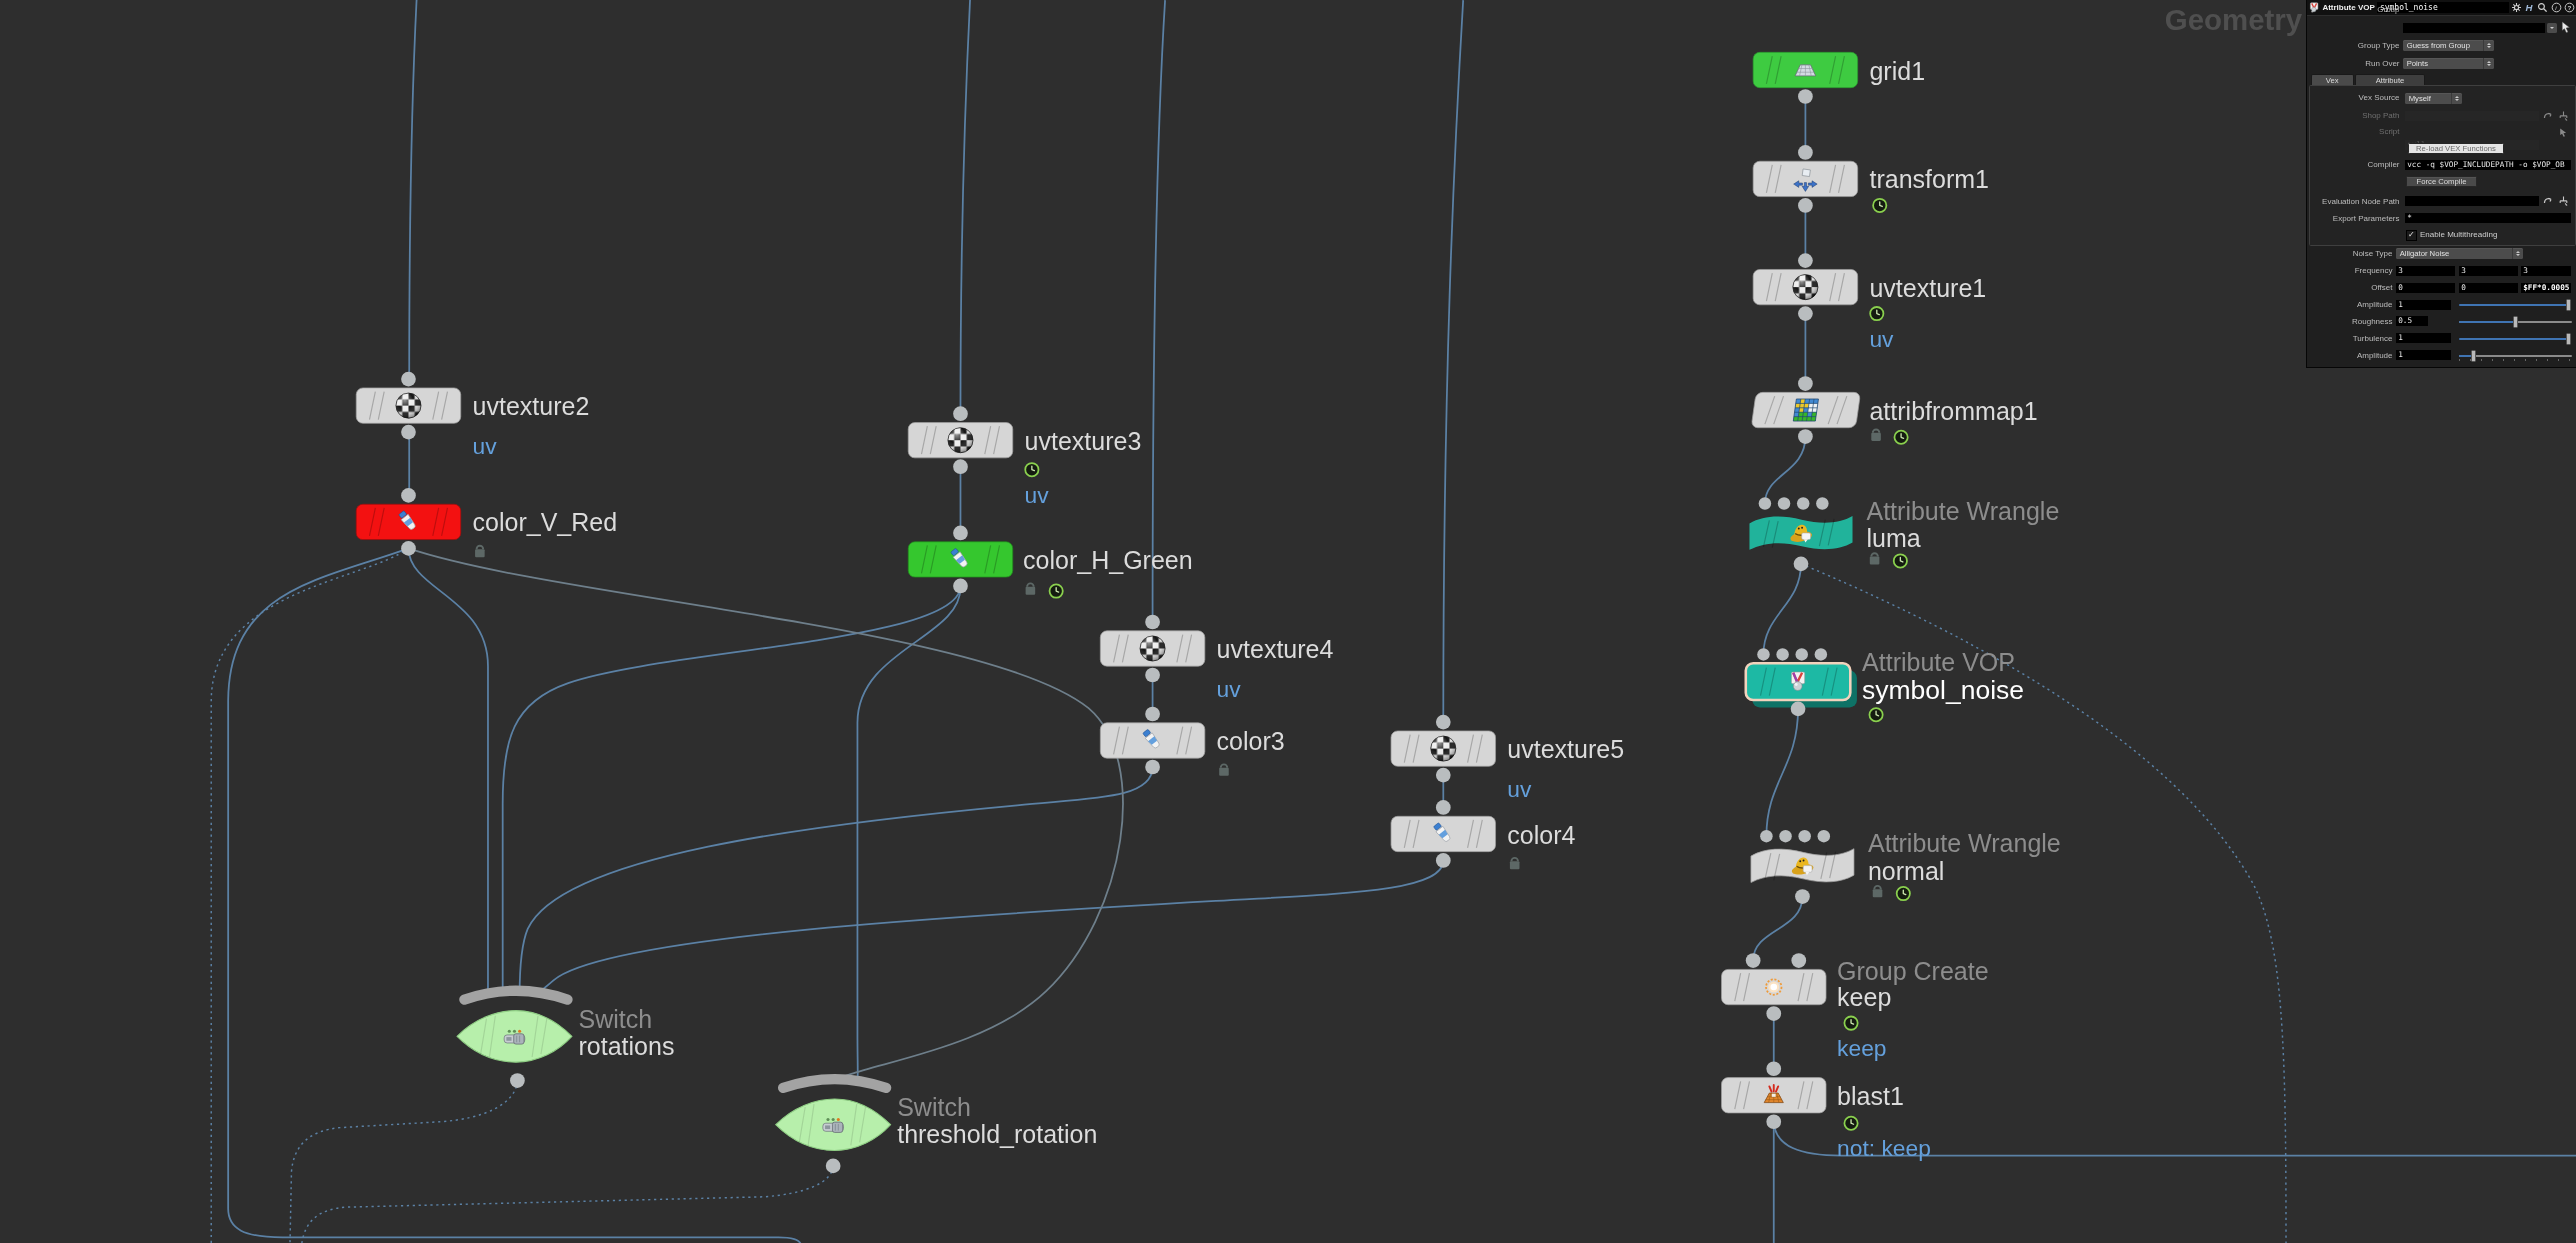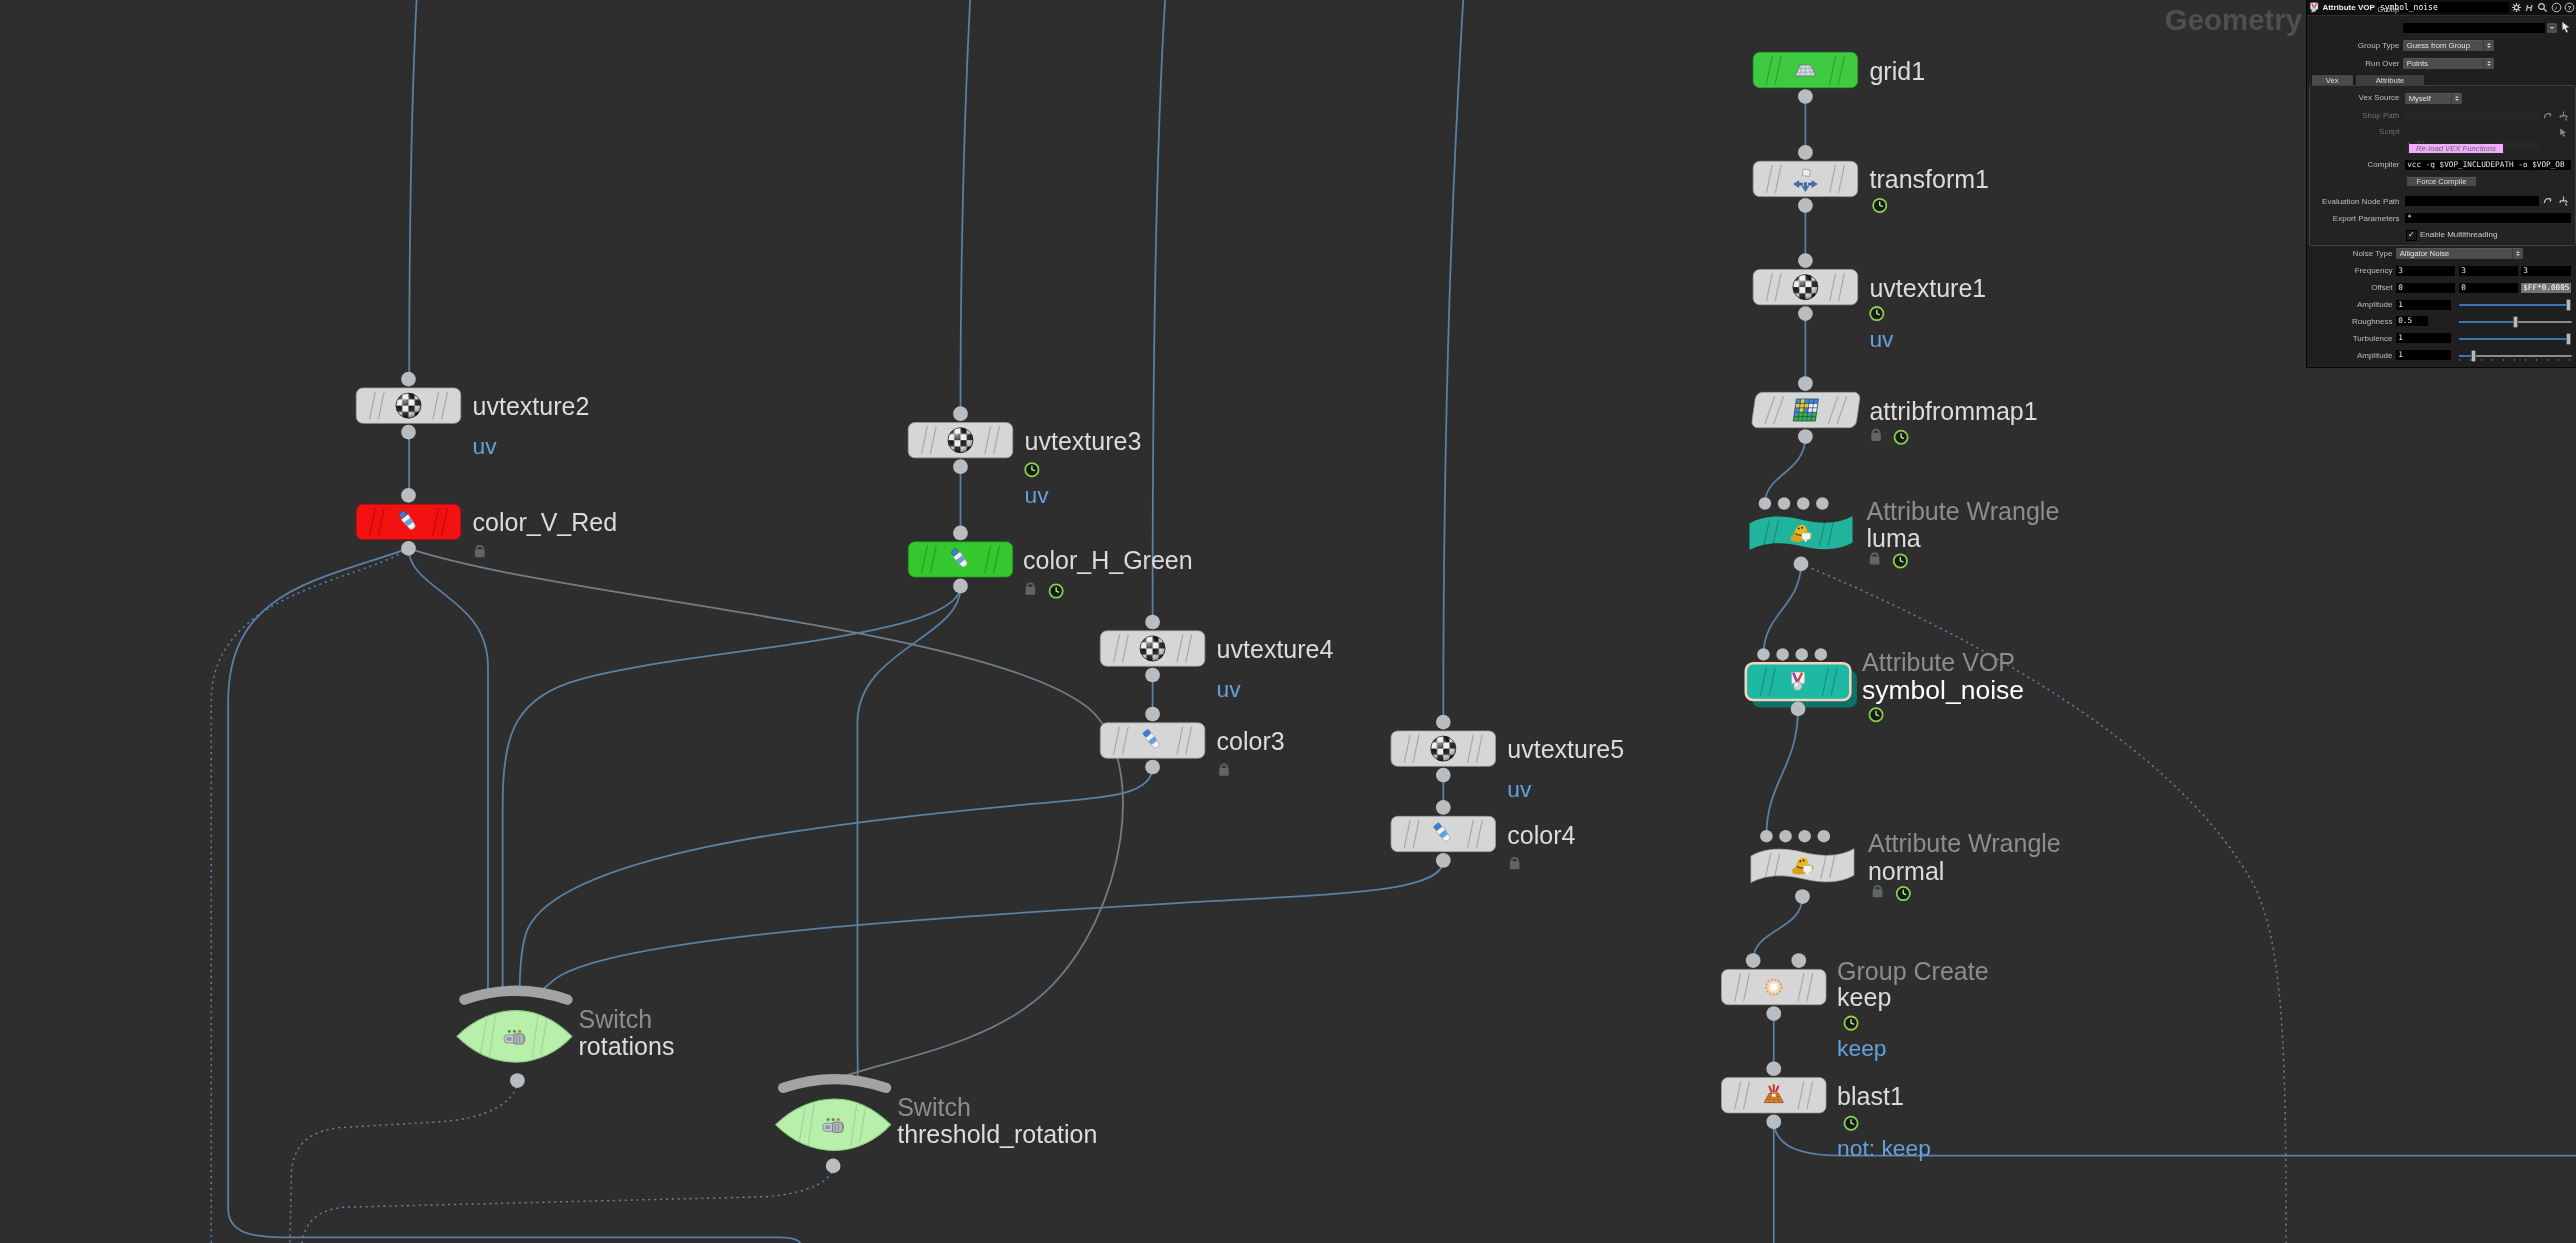--- a/index.html
+++ b/index.html
@@ -32,33 +32,33 @@
   .p-namefield{background:#000;color:#fff;font-family:"DejaVu Sans Mono",monospace;
     font-size:8px;height:11.8px;line-height:11.8px;padding:0 2.9px;flex:1;min-width:0;}
   .hicon{width:11px;height:11px;flex:0 0 auto;}
   .pl{position:absolute;left:1.5px;width:91px;text-align:right;color:#bdbdbd;
     font-size:8px;line-height:10.3px;white-space:nowrap;}
   .pl.dis{color:#6f6f6f;}
   .pf{position:absolute;height:10.3px;background:#000;color:#e8e8e8;
     font-family:"DejaVu Sans Mono",monospace;font-size:7.7px;line-height:10.3px;
     padding:0 2.2px;box-sizing:border-box;overflow:hidden;white-space:nowrap;}
   .pf.dis{background:#262626;color:#5a5a5a;}
-  .pf.expr{background:#737373;color:#fff;font-weight:normal;}
+  .pf.expr{background:#000000;color:#fff;font-weight:bold;}
   .pd{position:absolute;height:11px;background:#4c4c4c;border-radius:1.5px;
     color:#e3e3e3;font-size:7.7px;line-height:11px;padding:0 3.7px;box-sizing:border-box;
     box-shadow:inset 0 0.7px 0 rgba(255,255,255,0.08);}
   .spin{position:absolute;right:0;top:0;width:9.6px;height:100%;
     border-left:0.7px solid #3a3a3a;display:flex;flex-direction:column;
     align-items:center;justify-content:center;gap:0.7px;}
   .tri-u{width:0;height:0;border-left:2.6px solid transparent;border-right:2.6px solid transparent;border-bottom:2.9px solid #c9c9c9;}
   .tri-d{width:0;height:0;border-left:2.6px solid transparent;border-right:2.6px solid transparent;border-top:2.9px solid #c9c9c9;}
   .pb{position:absolute;height:11px;background:#4a4a4a;border:0.7px solid #262626;
     border-radius:1.5px;color:#ddd;font-size:7.7px;line-height:9.6px;text-align:center;
     box-sizing:border-box;box-shadow:inset 0 0.7px 0 rgba(255,255,255,0.08);}
-  .pb.dis{color:#6a6a6a;background:#f0abfc;font-style:italic;}
+  .pb.dis{color:#6a6a6a;background:#e5e5e5;}
   .tab{position:absolute;height:11.8px;background:#3e3e3e;border:0.7px solid #191919;
     border-bottom:none;border-radius:2.2px 2.2px 0 0;color:#ddd;font-size:7.7px;
     line-height:11px;padding:0 5.2px;box-sizing:border-box;}
   .tab.on{background:#4a4a4a;}
   .gbox{position:absolute;left:1.5px;right:1.5px;top:85px;height:159px;
     border:0.7px solid #3f3f3f;background:#232323;border-radius:1.5px;}
   .ddbtn{position:absolute;width:10.3px;height:10.3px;background:#4c4c4c;border-radius:1.5px;}
   .ddbtn:after{content:"";position:absolute;left:2.6px;top:4px;
     border-left:2.6px solid transparent;border-right:2.6px solid transparent;border-top:2.9px solid #ccc;}
   .chk{position:absolute;width:8.8px;height:8.8px;background:#1a1a1a;border:0.7px solid #000;

